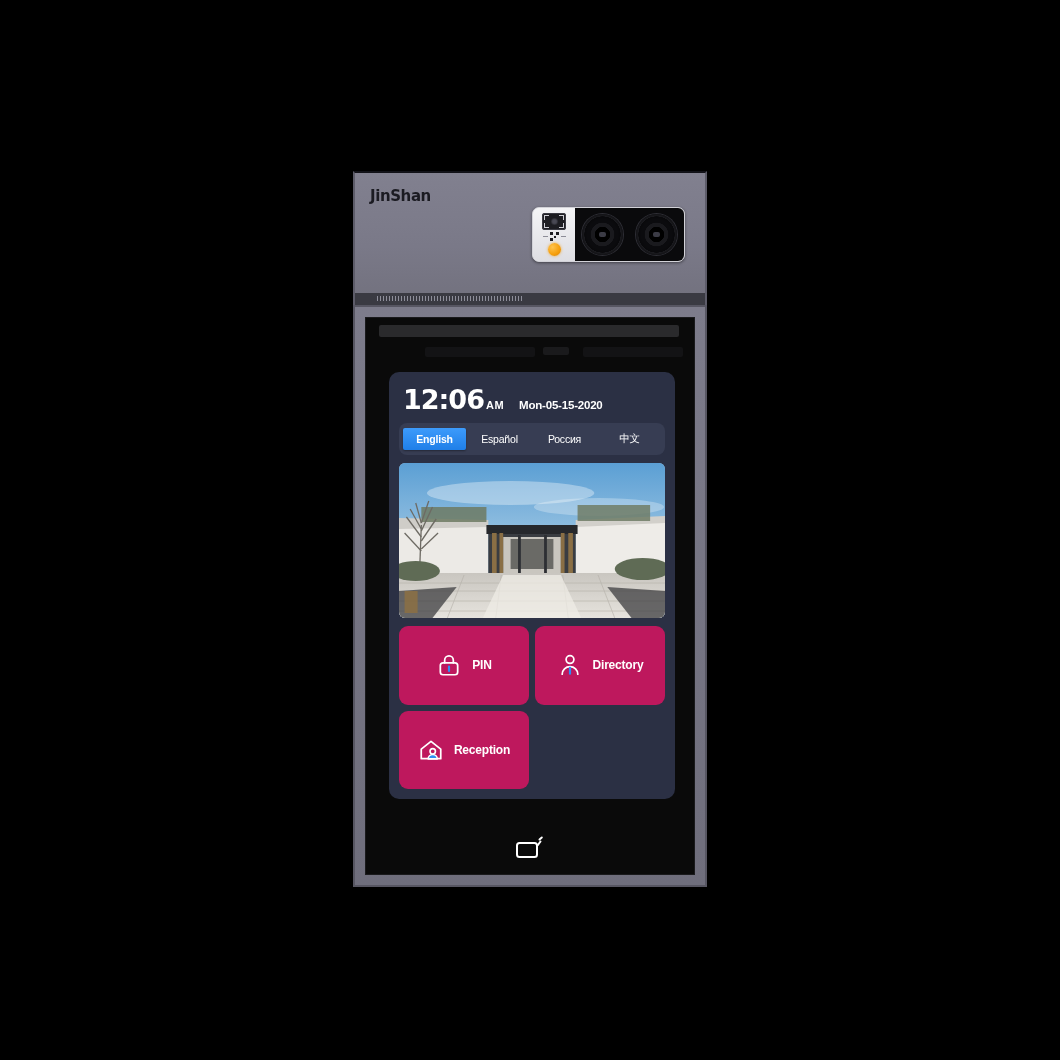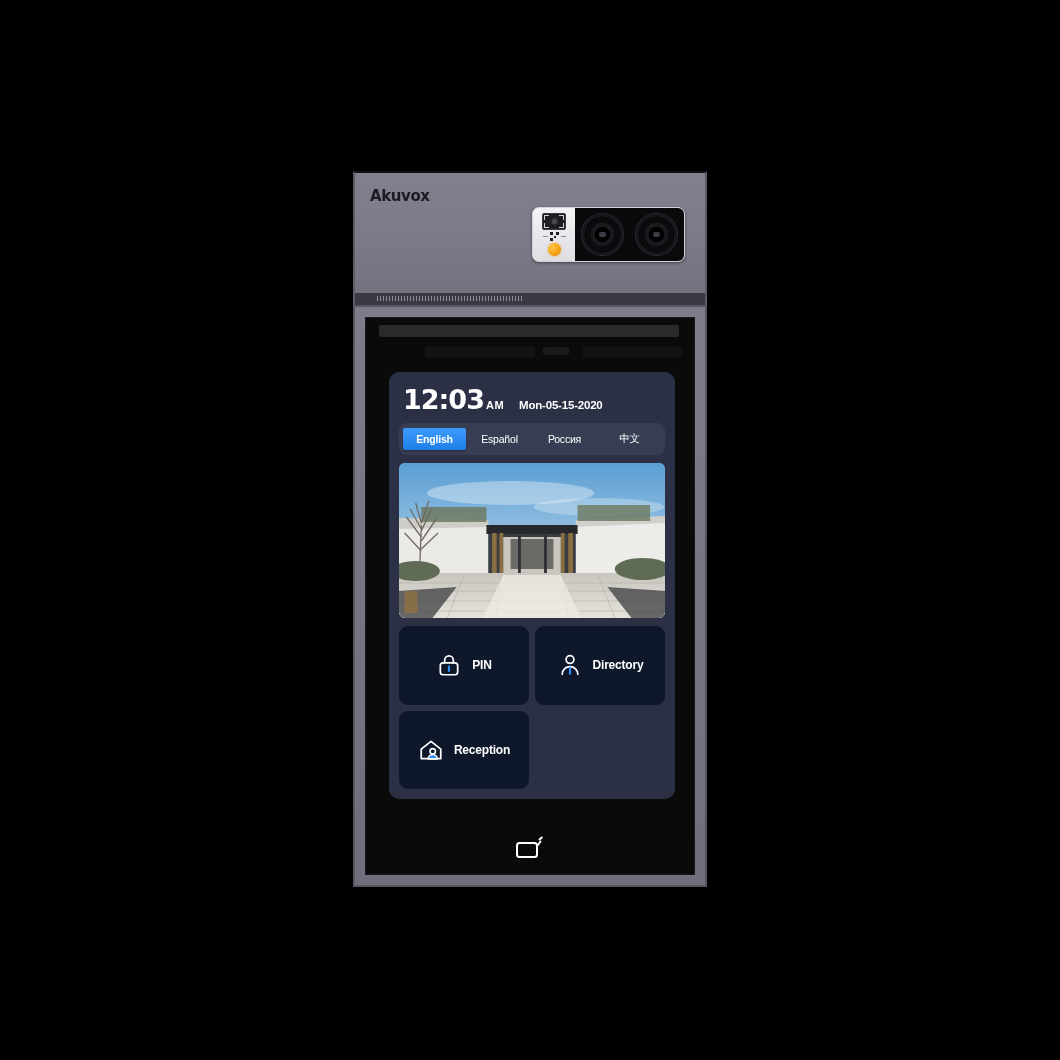--- a/index.html
+++ b/index.html
@@ -69,33 +69,33 @@
   .pin{width:13px;flex:0 0 13px;margin-top:2px;}
   .loc-text{margin-left:6px;font-size:10.5px;line-height:13px;letter-spacing:-0.1px;}
   .lang-bar{margin:10px 10px 0 10px;background:#373d53;border-radius:8px;display:flex;
     align-items:center;padding:4px;gap:2px;}
   .lang{flex:1;text-align:center;font-size:10.5px;color:#fff;padding:5px 0;border-radius:2px;
     letter-spacing:-0.2px;}
   .lang.active{background:linear-gradient(180deg,#3d9bfb,#1f7fe8);font-weight:bold;box-shadow:0 1px 2px rgba(0,0,0,.35);}
   .photo{margin:8px 10px 0 10px;height:155px;border-radius:6px;overflow:hidden;position:relative;background:#9fb8cf;}
   .tiles{flex:1;display:grid;grid-template-columns:1fr 1fr;grid-template-rows:1fr 1fr;gap:6px;
     padding:8px 10px 10px 10px;}
-  .tile{background:#0f172a;border-radius:9px;display:flex;align-items:center;justify-content:center;gap:10px;}
+  .tile{background:#be185d;border-radius:9px;display:flex;align-items:center;justify-content:center;gap:10px;}
   .tile-ico{width:26px;height:26px;flex:0 0 26px;}
   .tile-label{color:#fff;font-size:12px;font-weight:bold;letter-spacing:-0.2px;}
   .nav{position:absolute;left:0;right:0;bottom:14px;display:flex;justify-content:center;}
   .nav-ico{width:34px;height:26px;}
 </style>
 </head>
 <body>
 
 <div class="stage">
 
   <div class="cam-module">
-    <div class="brand">Akuvox</div>
+    <div class="brand">JinShan</div>
 
     <div class="cam-plate">
       <div class="plate-left">
         <div class="ir-box">
           <span class="ir-corner ir-c1"></span>
             <span class="ir-corner ir-c2"></span>
           <span class="ir-corner ir-c3"></span>
             <span class="ir-corner ir-c4"></span>
         </div>
         <div class="qr-row">
@@ -119,21 +119,21 @@
   <div class="screen-module">
     <div class="glass">
       <div class="top-strip"></div>
       <div class="sensor-a"></div>
       <div class="sensor-b"></div>
       <div class="sensor-c"></div>
 
       <div class="panel">
 
         <div class="clock-row">
-          <span class="time">12:03</span>
+          <span class="time">12:06</span>
           <span class="ampm">AM</span>
           <span class="date">Mon-05-15-2020</span>
         </div>
 
 
         <div class="lang-bar">
           <div class="lang active">English</div>
           <div class="lang">Español</div>
           <div class="lang">Россия</div>
           <div class="lang">中文</div>

